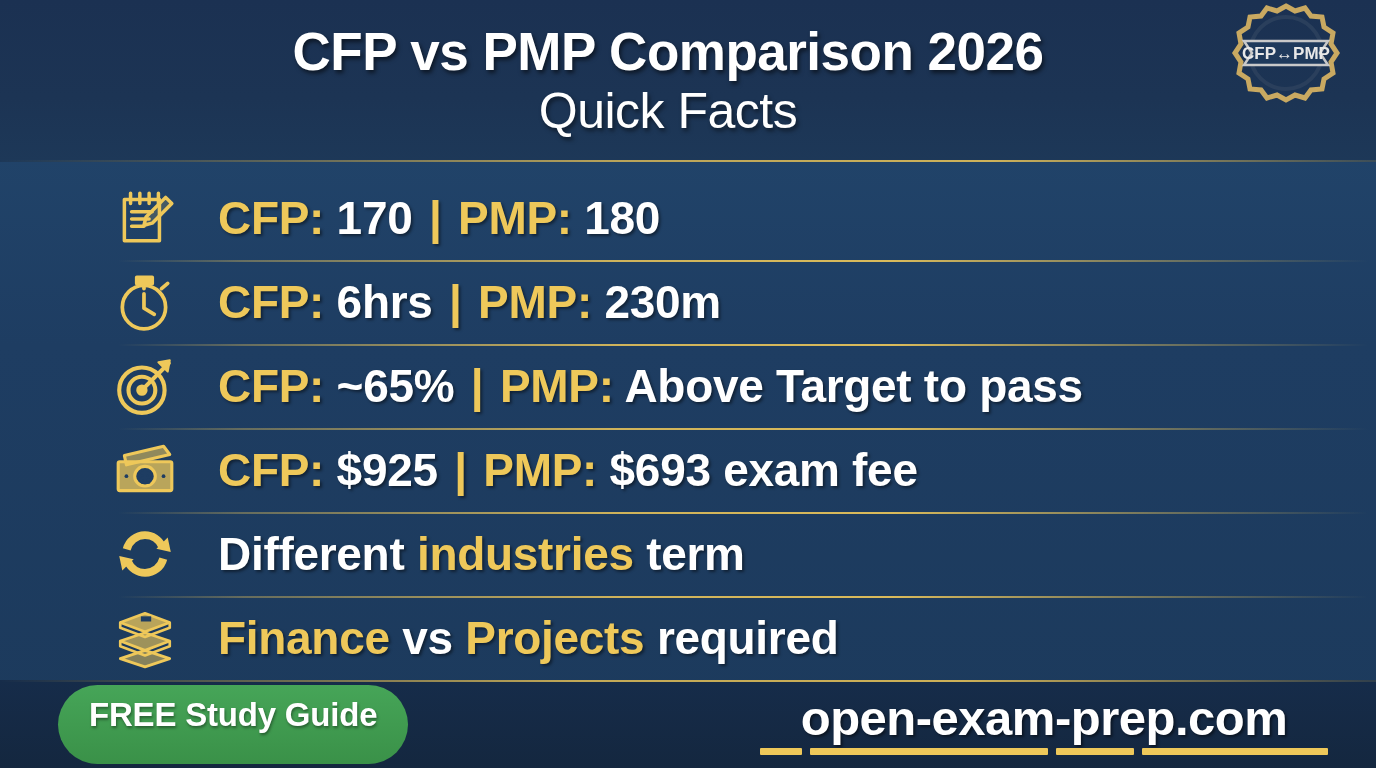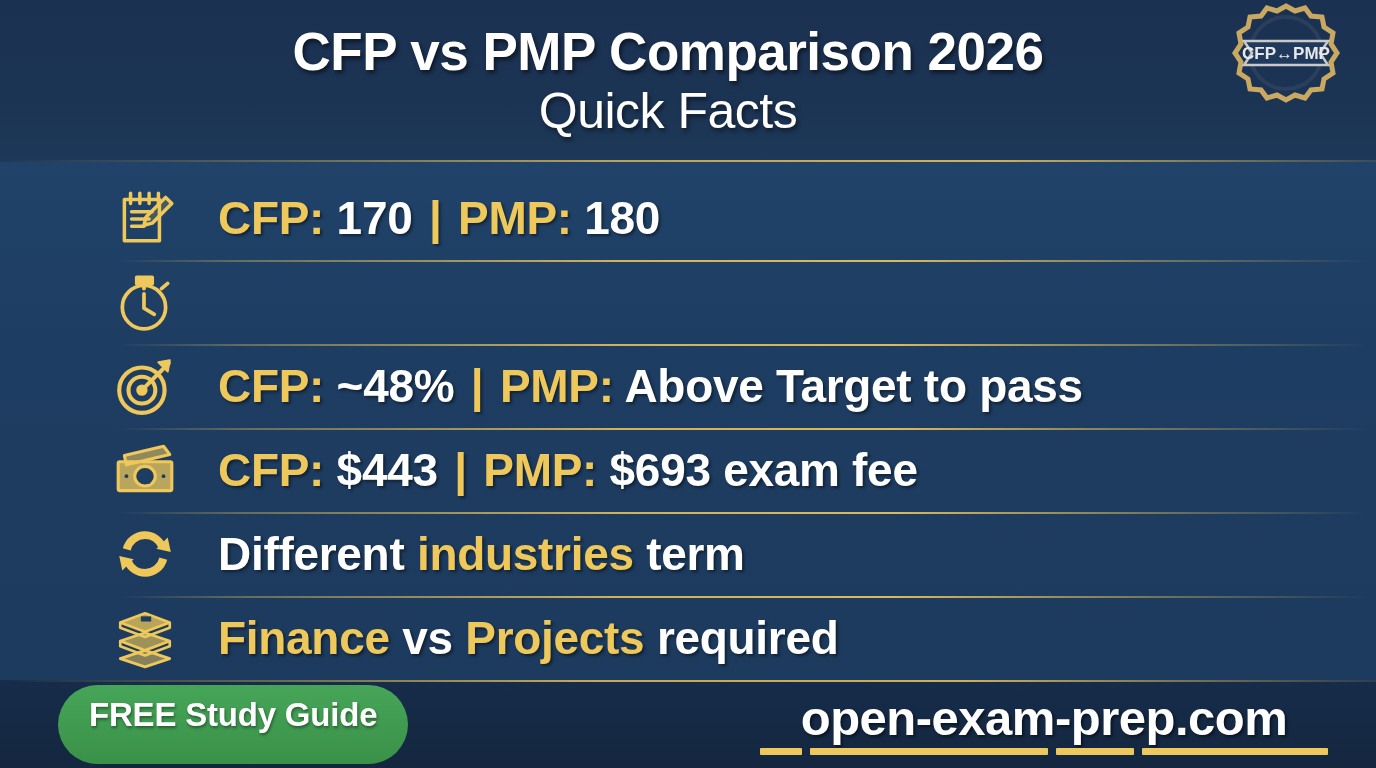--- a/index.html
+++ b/index.html
@@ -230,51 +230,52 @@
         <svg viewBox="0 0 64 64" xmlns="http://www.w3.org/2000/svg">
           <g stroke="#eec85a" stroke-width="3.6" fill="none" stroke-linecap="round" stroke-linejoin="round">
             <circle cx="31" cy="37" r="21"></circle>
             <path d="M24 8 h15 v6 h-15 Z" fill="#eec85a"></path>
             <path d="M31 14 v5"></path>
             <path d="M48 19 l6 -5"></path>
             <path d="M31 24 v14 l10 6"></path>
           </g>
         </svg>
       </span>
+      <span class="fact-text"><span class="gold">CFP: </span><span class="plain">6hrs</span><span class="sep"> | </span><span class="gold">PMP: </span><span class="plain">230m</span></span>
     </div>
 
     <div class="fact-row">
       <span class="fact-icon">
         <svg viewBox="0 0 64 64" xmlns="http://www.w3.org/2000/svg">
           <g stroke="#eec85a" fill="none" stroke-linecap="round" stroke-linejoin="round">
             <circle cx="29" cy="36" r="22" stroke-width="4"></circle>
             <circle cx="29" cy="36" r="13" stroke-width="4"></circle>
             <circle cx="29" cy="36" r="4.5" fill="#eec85a" stroke-width="2"></circle>
             <path d="M29 36 L55 10" stroke-width="4"></path>
             <path d="M45 9 l11 -2 -2 11 Z" fill="#eec85a" stroke-width="2"></path>
           </g>
         </svg>
       </span>
-      <span class="fact-text"><span class="gold">CFP: </span><span class="plain">~48%</span><span class="sep"> | </span><span class="gold">PMP: </span><span class="plain">Above Target to pass</span></span>
+      <span class="fact-text"><span class="gold">CFP: </span><span class="plain">~65%</span><span class="sep"> | </span><span class="gold">PMP: </span><span class="plain">Above Target to pass</span></span>
     </div>
 
     <div class="fact-row">
       <span class="fact-icon">
         <svg viewBox="0 0 64 64" xmlns="http://www.w3.org/2000/svg">
           <g stroke="#eec85a" fill="none" stroke-linejoin="round" stroke-width="3">
             <path d="M12 18 L50 9 L56 17 L14 27 Z" fill="#eec85a" fill-opacity="0.55"></path>
             <rect x="6" y="24" width="52" height="28" rx="1.5" fill="#eec85a" fill-opacity="0.75"></rect>
             <ellipse cx="32" cy="38" rx="10" ry="9.5" fill="#1e3d62" stroke-width="3"></ellipse>
             <path d="M32 32.5 v11 M29 35 h5.5 a2.3 2.3 0 0 1 0 4.6 h-4 a2.3 2.3 0 0 0 0 4.6 H36" stroke="#1e3d62" stroke-width="2.4" fill="none" stroke-linecap="round"></path>
             <circle cx="14" cy="38" r="1.8" fill="#1e3d62" stroke="none"></circle>
             <circle cx="50" cy="38" r="1.8" fill="#1e3d62" stroke="none"></circle>
           </g>
         </svg>
       </span>
-      <span class="fact-text"><span class="gold">CFP: </span><span class="plain">$443</span><span class="sep"> | </span><span class="gold">PMP: </span><span class="plain">$693 exam fee</span></span>
+      <span class="fact-text"><span class="gold">CFP: </span><span class="plain">$925</span><span class="sep"> | </span><span class="gold">PMP: </span><span class="plain">$693 exam fee</span></span>
     </div>
 
     <div class="fact-row">
       <span class="fact-icon">
         <svg viewBox="0 0 64 64" xmlns="http://www.w3.org/2000/svg">
           <g fill="#eec85a">
             <path d="M32 10 a22 22 0 0 1 20 13 l-7 3 a14.5 14.5 0 0 0 -13 -8.5 a14.5 14.5 0 0 0 -14 11 l-7.5 -2 A22 22 0 0 1 32 10 Z"></path>
             <path d="M54 16 l3 14 -14 -3 Z"></path>
             <path d="M32 54 a22 22 0 0 1 -20 -13 l7 -3 a14.5 14.5 0 0 0 13 8.5 a14.5 14.5 0 0 0 14 -11 l7.5 2 A22 22 0 0 1 32 54 Z"></path>
             <path d="M10 48 l-3 -14 14 3 Z"></path>

